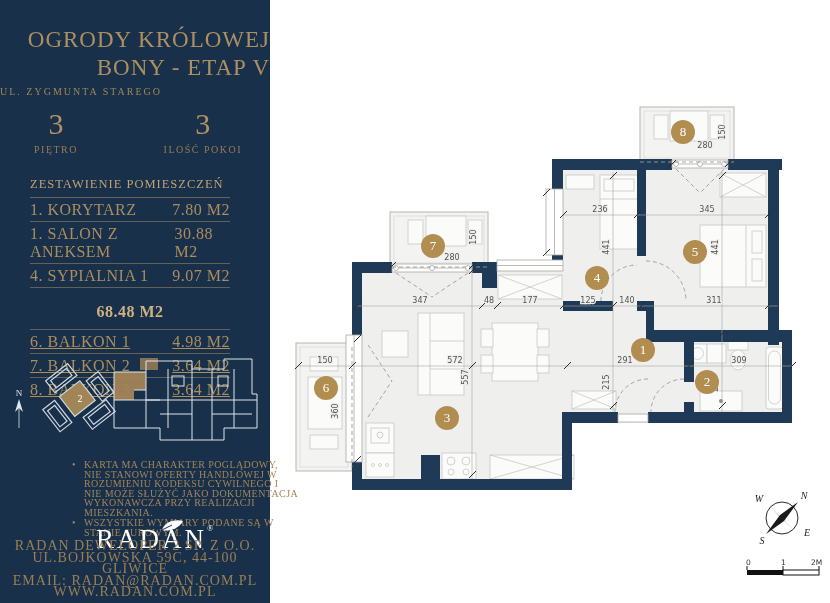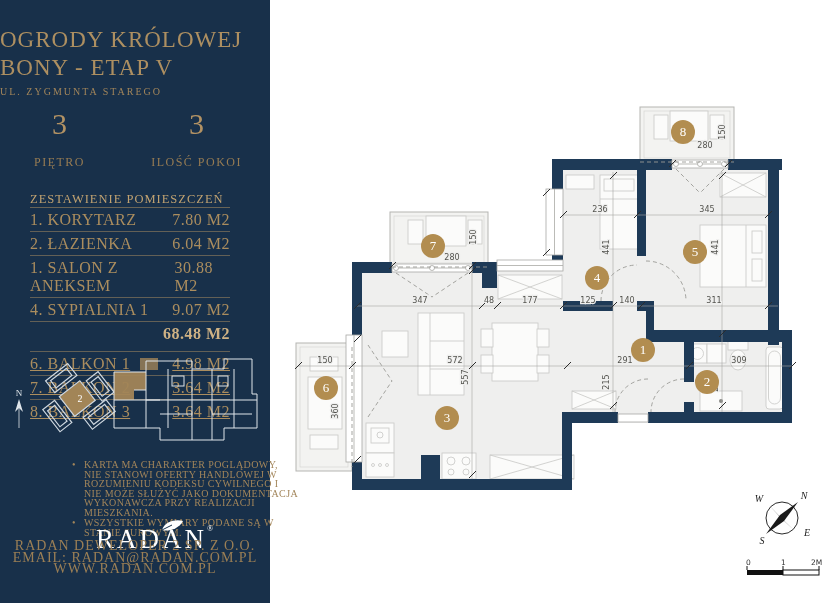--- a/index.html
+++ b/index.html
@@ -1,29 +1,29 @@
 <!DOCTYPE html>
 <html><head>
 <meta charset="utf-8">
 <style>
   html,body{margin:0;padding:0;}
   body{width:830px;height:603px;position:relative;background:#fff;overflow:hidden;
        font-family:"Liberation Serif",serif;}
   
   .sidebar{position:absolute;left:0;top:0;width:270px;height:603px;background:#18304a;color:#ab8d5e;}
-  .title{margin-top:26px;text-align:left;font-size:23px;line-height:28px;letter-spacing:1px;color:#ad8f61;}
+  .title{margin-top:26px;text-align:right;font-size:23px;line-height:28px;letter-spacing:1px;color:#ad8f61;}
   .street{margin-top:4px;text-align:left;font-size:10px;letter-spacing:2px;color:#a2855a;}
   .stats{display:flex;justify-content:space-between;padding:10px 28px 0 34px;text-align:center;}
   .stat .v{font-size:30px;color:#b29264;}
-  .stat .l{font-size:12px;letter-spacing:1.5px;color:#977c53;margin-top:14px;}
+  .stat .l{font-size:10px;letter-spacing:1.5px;color:#977c53;margin-top:3px;}
   .roomlist{margin:22px 40px 0 30px;}
-  .roomlist .hdr{font-size:12.5px;letter-spacing:1px;color:#c0a271;border-bottom:1px solid rgba(173,143,97,.55);}
+  .roomlist .hdr{font-size:12.5px;letter-spacing:1px;color:#c0a271;padding-bottom:5px;border-bottom:1px solid rgba(173,143,97,.55);}
   .row{display:flex;justify-content:space-between;font-size:16px;letter-spacing:.5px;
        padding:3px 0 2px 0;border-bottom:1px solid rgba(173,143,97,.5);color:#ab8d5e;}
-  .row.total{justify-content:flex-end;font-weight:bold;color:#cfb284;border-bottom:none;padding-bottom:8px;}
+  .row.total{justify-content:center;font-weight:bold;color:#cfb284;border-bottom:none;padding-bottom:8px;margin-top:12px;}
   .row.balc{border-bottom:none;border-top:1px solid rgba(173,143,97,.5);text-decoration:underline;}
   .minimap{position:absolute;left:8px;top:352px;}
   .disclaimer{position:absolute;left:44px;top:450px;width:214px;font-size:10px;line-height:9.5px;
               letter-spacing:.4px;color:#a2855a;}
   .disclaimer li{list-style:none;position:relative;margin-bottom:1px;}
   .disclaimer li::before{content:"•";position:absolute;left:-12px;color:#a2855a;}
   .logo{position:absolute;left:0;top:524px;width:309px;text-align:center;color:#fff;}
   .logo .name{font-size:27px;letter-spacing:3px;}
   .logo .reg{font-size:8px;vertical-align:top;}
   .logo svg{position:absolute;left:160px;top:-6px;}
@@ -60,24 +60,20 @@
     </div>
   </div>
 
   <div class="roomlist">
     <div class="hdr">ZESTAWIENIE POMIESZCZEŃ</div>
     <div class="row">
       <span>1. KORYTARZ</span>
         <span>7.80 M2</span>
       </div>
     <div class="row">
-      <span>2. ŁAZIENKA</span>
-        <span>6.04 M2</span>
-      </div>
-    <div class="row">
       <span>1. SALON Z ANEKSEM</span>
         <span>30.88 M2</span>
       </div>
     <div class="row">
       <span>4. SYPIALNIA 1</span>
         <span>9.07 M2</span>
       </div>
     <div class="row total">
       <span>68.48 M2</span>
       </div>
@@ -143,20 +139,21 @@
   <div class="logo">
     <svg width="26" height="16" viewBox="0 0 26 16">
       <path d="M2,12 C5,3 16,1 23,3 C19,11 8,14 2,12 Z" fill="#fff"></path>
       <line x1="2" y1="12" x2="12" y2="7" stroke="#18304a" stroke-width="1"></line>
     </svg>
     <span class="name">RADAN</span><span class="reg">®</span>
   </div>
 
   <div class="contact">
     <div>RADAN DEWELOPER 2 SP. Z O.O.</div>
+    <div>UL.BOJKOWSKA 59C, 44-100 GLIWICE</div>
     <div>EMAIL: RADAN@RADAN.COM.PL</div>
     <div>WWW.RADAN.COM.PL</div>
   </div>
 </aside>
 
 <svg class="planwrap" width="550" height="518" viewBox="0 0 550 518">
 
   <g stroke="#b5b5b2" fill="#f3f3f1" stroke-width="1">
     <rect x="110" y="127" width="98" height="55"></rect>
       <rect x="114" y="131" width="90" height="47" fill="none" stroke="#d6d6d3" stroke-width=".7"></rect>

